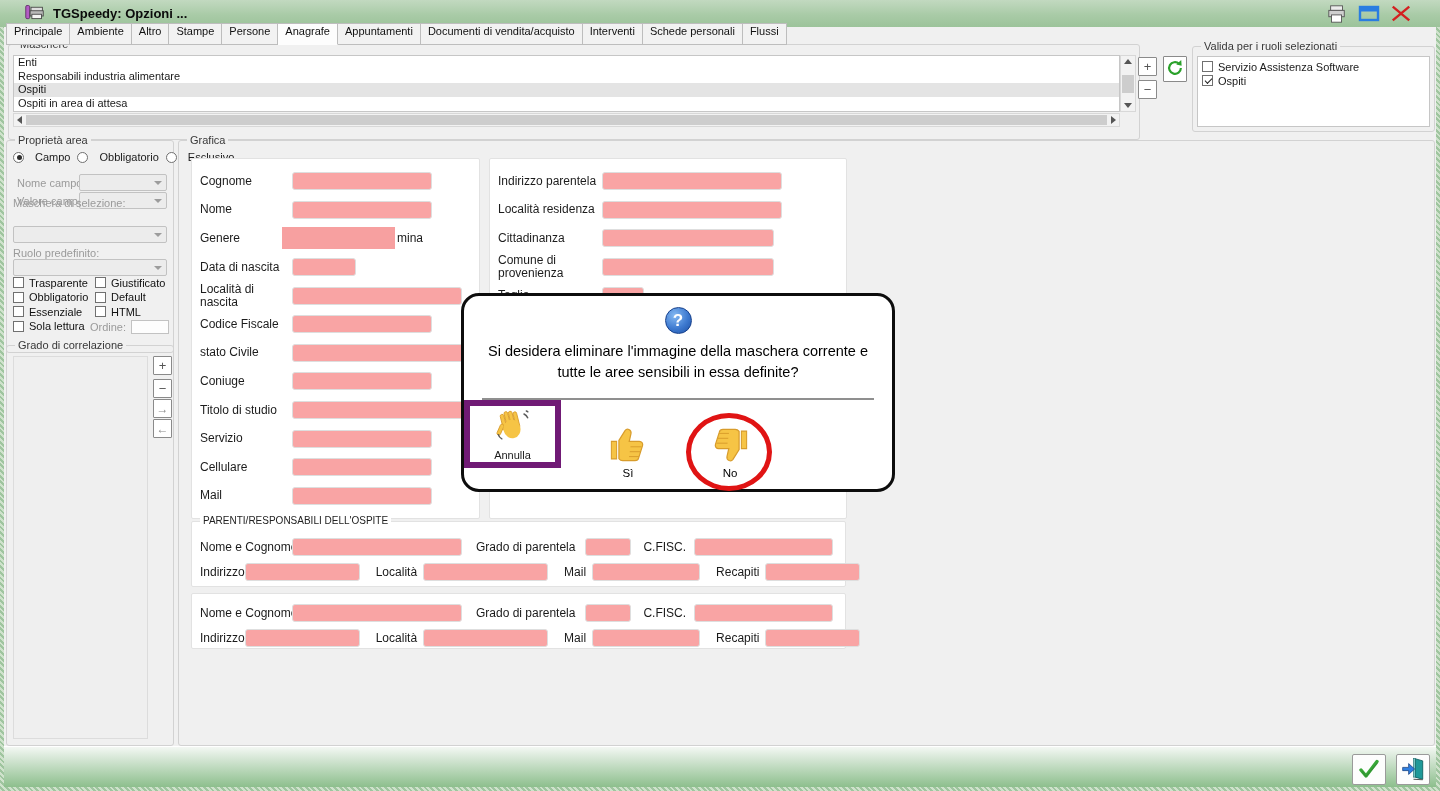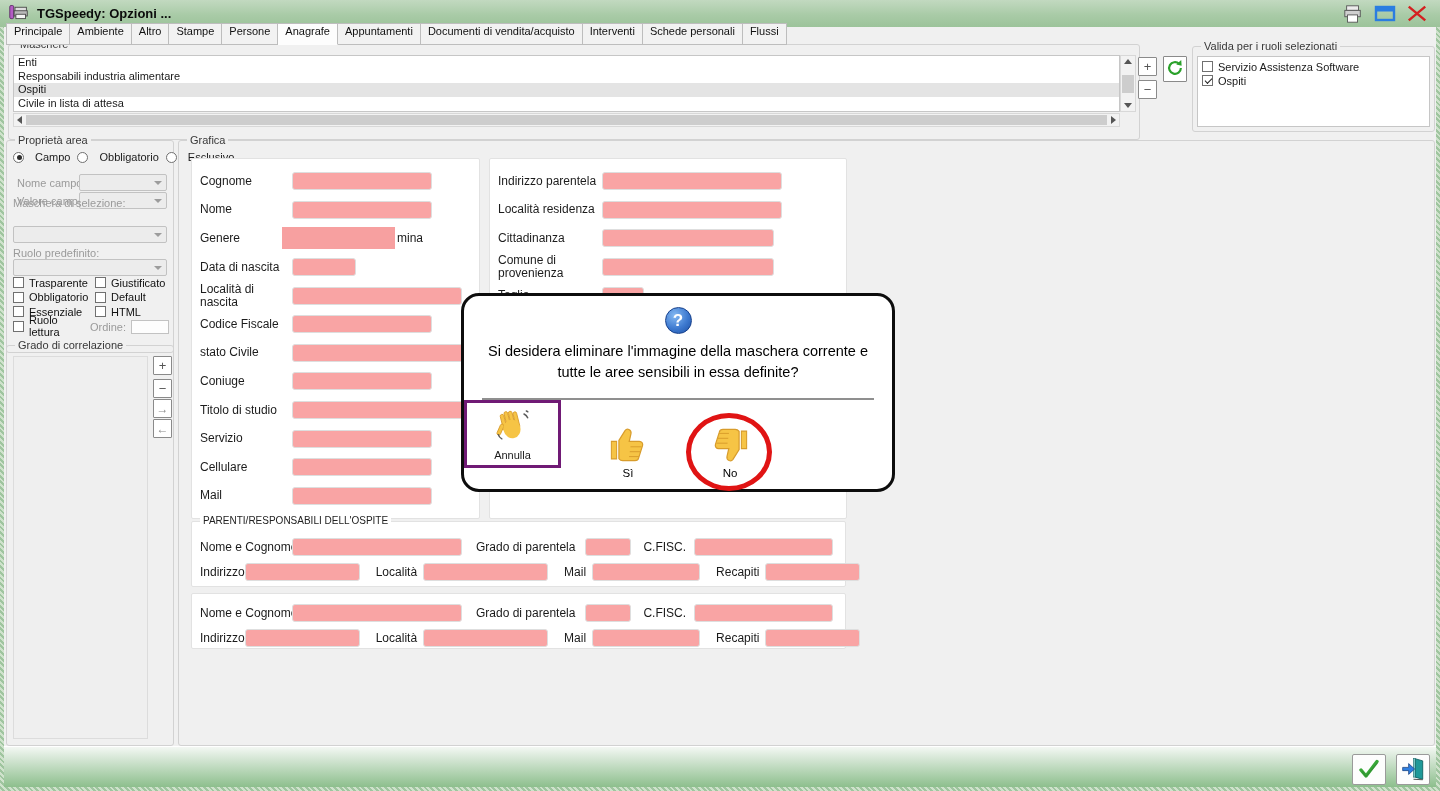--- a/index.html
+++ b/index.html
@@ -5,21 +5,21 @@
   * { box-sizing: border-box; margin: 0; padding: 0; }
   html,body { width:1440px; height:791px; }
   body {
     font-family:"Liberation Sans", sans-serif;
     background: repeating-linear-gradient(45deg,#cfe2cc 0 2px,#9fc59f 2px 4px);
     position:relative; overflow:hidden; font-size:11px; color:#1a1a1a;
   }
   
   #titlebar{position:absolute;left:0;top:0;width:1440px;height:27px;
     background:linear-gradient(180deg,#c2d9c0 0%,#a9cba7 55%,#9cc39a 100%);
-    display:flex;align-items:center;padding:0 8px;}
+    display:flex;align-items:center;padding:0 24px;}
   #titlebar .ttl{font-size:13px;font-weight:bold;color:#0b0b0b;margin-left:8px;}
   #titlebar .winbtns{margin-left:auto;display:flex;gap:10px;align-items:center;margin-right:4px;}
   .winbtn{width:22px;height:20px;display:flex;align-items:center;justify-content:center;cursor:pointer;}
   
   #content{position:absolute;left:4px;top:27px;width:1432px;height:760px;background:#f0f0f0;}
   
   #tabs{position:absolute;left:2px;top:2px;display:flex;align-items:flex-end;height:16px;z-index:2;}
   .tab{font-size:11px;padding:1px 7px 19px;border:1px solid #bdbdbd;background:#f2f2f2;
     border-left-width:0;color:#111;white-space:nowrap;height:15px;cursor:pointer;}
   .tab:first-child{border-left-width:1px;}
@@ -101,21 +101,21 @@
     border:3px solid #0d0d0d;border-radius:18px;z-index:10;}
   #dlg-q{margin:11px auto 7px;width:27px;height:27px;border-radius:50%;
     background:radial-gradient(circle at 35% 30%,#85b9f2 0%,#3e7ad0 55%,#1c4fa4 100%);
     border:1px solid #16408c;color:#fff;font-weight:bold;font-size:17px;text-align:center;line-height:26px;}
   #dlg-msg{text-align:center;font-size:14.5px;line-height:21px;color:#000;padding:0 22px;}
   #dlg-sep{margin:15px 18px 0;border-top:2px solid #8f8f8f;}
   .dlg-btn{position:absolute;width:72px;text-align:center;cursor:pointer;}
   .dlg-btn .lbl{font-size:11.5px;margin-top:0px;color:#000;}
   #dlg-si{left:128px;top:127px;}
   #dlg-no{left:230px;top:127px;}
-  #dlg-annulla{left:314px;top:122px;width:97px;height:68px;border:3px solid #701a75;background:#fff;
+  #dlg-annulla{left:314px;top:122px;width:97px;height:68px;border:6px solid #701a75;background:#fff;
     display:flex;flex-direction:column;align-items:center;justify-content:center;}
   #red-circle{position:absolute;left:222px;top:117px;width:86px;height:78px;border:5px solid #e01414;
     border-radius:50%;pointer-events:none;z-index:3;}
   
   #footer{position:absolute;left:0;top:719px;width:1432px;height:41px;border-top:1px solid #ffffff;
     background:linear-gradient(180deg,#f3f8f3 0%,#cfe3cf 35%,#8dbf8d 100%);}
   .footbtn{position:absolute;width:34px;height:31px;background:#fdfdfd;border:1px solid #9a9a9a;border-radius:2px;
     display:flex;align-items:center;justify-content:center;cursor:pointer;}
   #btn-ok{left:1348px;top:727px;}
   #btn-exit{left:1392px;top:727px;}
@@ -170,21 +170,21 @@
     <div class="tab">Schede personali</div>
     <div class="tab">Flussi</div>
   </div>
 
   <div class="grp" id="grp-maschere">
     <span class="glabel">Maschere</span>
     <div id="m-list">
       <div class="m-row">Enti</div>
       <div class="m-row">Responsabili industria alimentare</div>
       <div class="m-row selected">Ospiti</div>
-      <div class="m-row">Civile in lista di attesa</div>
+      <div class="m-row">Ospiti in area di attesa</div>
     </div>
     <div id="m-vscroll">
       <span class="tri-up"></span>
       <span class="thumb"></span>
       <span class="tri-down"></span>
     </div>
     <div id="m-hscroll">
       <span class="tri-left"></span>
       <span class="thumb"></span>
       <span class="tri-right"></span>
@@ -275,21 +275,21 @@
             <span>Essenziale</span>
           </span>
         <span class="ck-item col2">
             <span class="cb"></span>
             <span>HTML</span>
           </span>
       </div>
       <div class="cbrow">
         <span class="ck-item">
             <span class="cb"></span>
-            <span>Ruolo lettura</span>
+            <span>Sola lettura</span>
           </span>
         <span id="ordine-wrap">
           <span class="olabel">Ordine:</span>
           <input id="ordine-input" value="" style="">
         </span>
       </div>
     </div>
   </div>
 
   <div class="grp" id="grp-regole">

